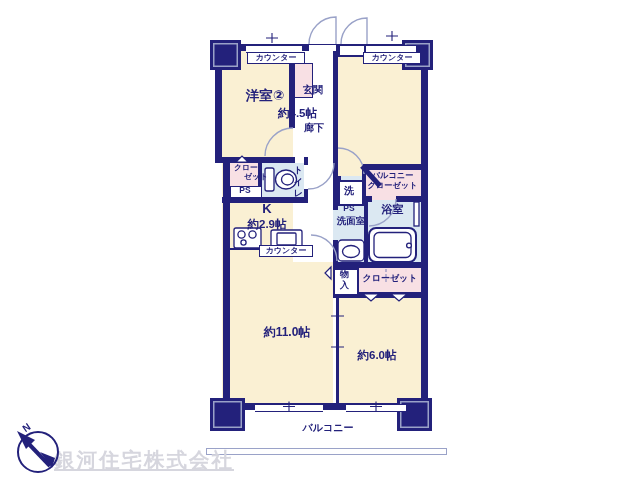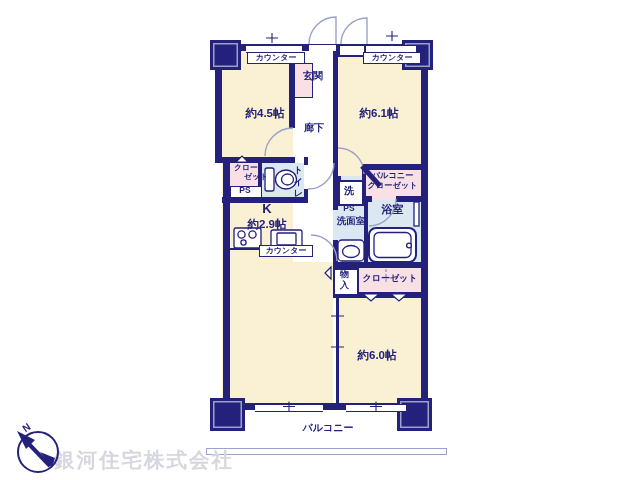--- a/index.html
+++ b/index.html
@@ -73,21 +73,21 @@
   <div class="col" style="left:210px;top:40px;width:31px;height:30px;"></div>
   <div class="col" style="left:402px;top:40px;width:31px;height:30px;"></div>
   <div class="col" style="left:210px;top:398px;width:35px;height:33px;"></div>
   <div class="col" style="left:397px;top:398px;width:35px;height:33px;"></div>
 
   <div class="box" style="left:338px;top:44px;width:24px;height:9px;"></div>
   <div class="box" style="left:338px;top:180px;width:22px;height:22px;"></div>
   <div class="box" style="left:230px;top:186px;width:30px;height:10px;border-width:1.5px;"></div>
   <div class="box" style="left:333px;top:268px;width:22px;height:24px;"></div>
 
-  <div class="wm" style="left:54px;top:446px;font-size:20.5px;">銀河住宅株式会社</div>
+  <div class="wm" style="left:54px;top:446px;font-size:20.5px;text-decoration:underline;">銀河住宅株式会社</div>
   <div class="rail" style="left:206px;top:448px;width:239px;height:5px;"></div>
 
   <svg class="overlay" width="640" height="480" viewBox="0 0 640 480">
     <g stroke="#9aa2c8" stroke-width="1.4" fill="none">
       <path d="M309,44 A27,27 0 0 1 336,17 L336,44"></path>
       <path d="M341,44 A26,26 0 0 1 367,18 L367,44"></path>
       <path d="M265,156 A28,28 0 0 1 293,128"></path>
       <path d="M334,163 A26,26 0 0 1 308,189"></path>
       <path d="M311,235 A26,26 0 0 1 337,261"></path>
       <path d="M338,148 A26,26 0 0 1 364,174"></path>
@@ -128,39 +128,40 @@
     </g>
     <line x1="386" y1="269" x2="386" y2="282" stroke="#7a7fb5" stroke-width="1" stroke-dasharray="3,2"></line>
     <g>
       <circle cx="38" cy="452" r="20" stroke="#23217b" stroke-width="2" fill="none"></circle>
       <path d="M50,466 L26,441" stroke="#23217b" stroke-width="4" fill="none"></path>
       <polygon points="17,431 35,440 26,449" fill="#23217b"></polygon>
       <polygon points="52,468 40,452 55,458" fill="#23217b"></polygon>
     </g>
   </svg>
 
-  <div class="lbl" style="left:213px;top:107px;width:104px;font-size:11.5px;">約4.5帖</div>
-  <div class="lbl" style="left:327px;top:107px;width:104px;font-size:11.5px;">約6.1帖</div>
-  <div class="lbl" style="left:291px;top:71px;width:44px;font-size:10px;">玄関</div>
+  <div class="lbl" style="left:213px;top:89px;width:104px;font-size:13.5px;">洋室②</div>
+  <div class="lbl" style="left:213px;top:107px;width:104px;font-size:11.5px;text-align:right;">約4.5帖</div>
+  <div class="lbl" style="left:291px;top:85px;width:44px;font-size:10px;">玄関</div>
   <div class="lbl" style="left:292px;top:123px;width:44px;font-size:10px;">廊下</div>
   <div class="tag" style="left:247px;top:52px;width:56px;font-size:8px;">カウンター</div>
   <div class="tag" style="left:363px;top:52px;width:56px;font-size:8px;">カウンター</div>
   <div class="lbl" style="left:230px;top:164px;width:32px;font-size:7.8px;">クロー</div>
   <div class="lbl" style="left:230px;top:173px;width:52px;font-size:7.8px;">ゼット</div>
   <div class="lbl" style="left:230px;top:186px;width:30px;font-size:8.5px;">PS</div>
   <div class="lbl vert" style="left:293px;top:160px;font-size:9px;">トイレ</div>
   <div class="lbl" style="left:222px;top:202px;width:90px;font-size:13px;">K</div>
   <div class="lbl" style="left:222px;top:218px;width:90px;font-size:11.5px;">約2.9帖</div>
   <div class="tag" style="left:259px;top:245px;width:52px;font-size:8px;">カウンター</div>
   <div class="lbl" style="left:338px;top:186px;width:22px;font-size:10px;">洗</div>
   <div class="lbl" style="left:334px;top:204px;width:30px;font-size:8.5px;">PS</div>
   <div class="lbl" style="left:330px;top:216px;width:42px;font-size:9.5px;">洗面室</div>
   <div class="lbl" style="left:364px;top:172px;width:57px;font-size:8.2px;">バルコニー</div>
   <div class="lbl" style="left:364px;top:182px;width:57px;font-size:8.2px;">クローゼット</div>
   <div class="lbl" style="left:370px;top:204px;width:45px;font-size:11px;">浴室</div>
   <div class="lbl" style="left:334px;top:270px;width:21px;font-size:9px;">物</div>
   <div class="lbl" style="left:334px;top:281px;width:21px;font-size:9px;">入</div>
   <div class="lbl" style="left:359px;top:274px;width:62px;font-size:9px;">クローゼット</div>
+  <div class="lbl" style="left:233px;top:326px;width:108px;font-size:12px;">約11.0帖</div>
   <div class="lbl" style="left:329px;top:349px;width:96px;font-size:11.5px;">約6.0帖</div>
   <div class="lbl" style="left:283px;top:423px;width:90px;font-size:10px;">バルコニー</div>
   <div class="lbl" style="left:19px;top:423px;width:16px;font-size:10px;transform:rotate(-35deg);">N</div>
 
 </div>
 
 </body></html>

